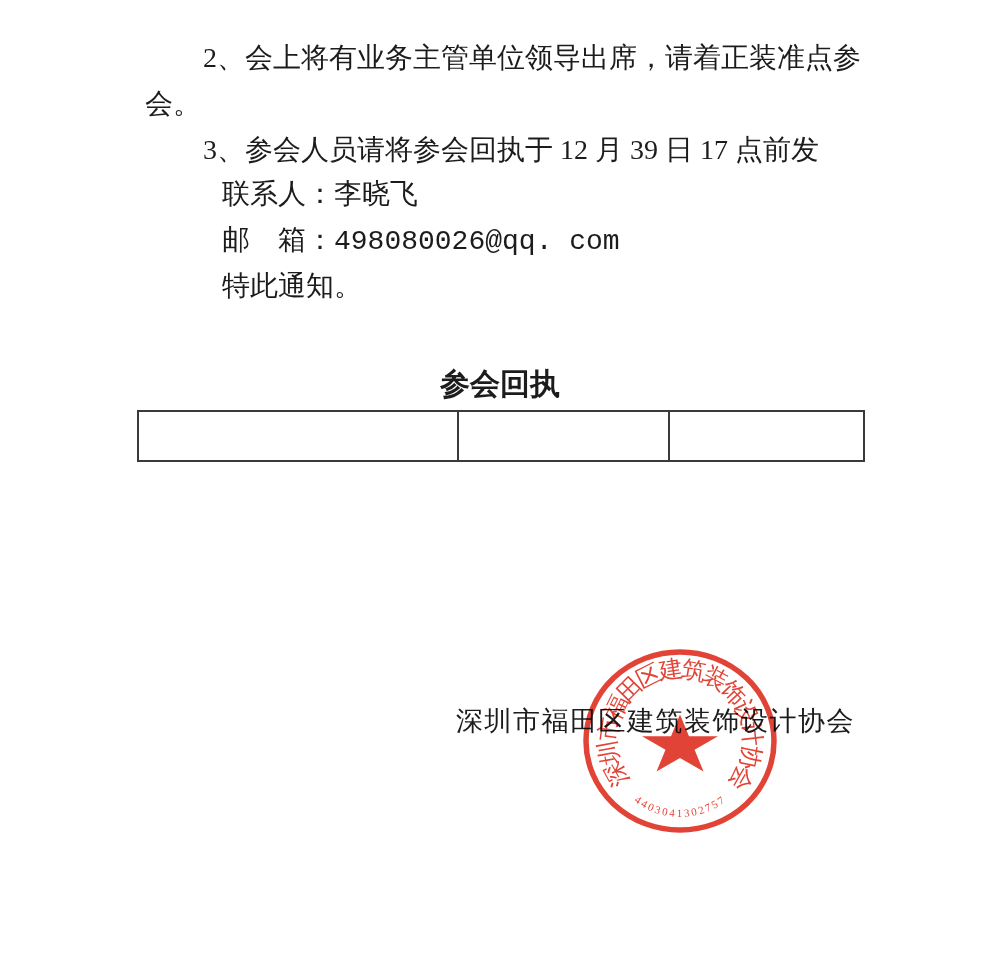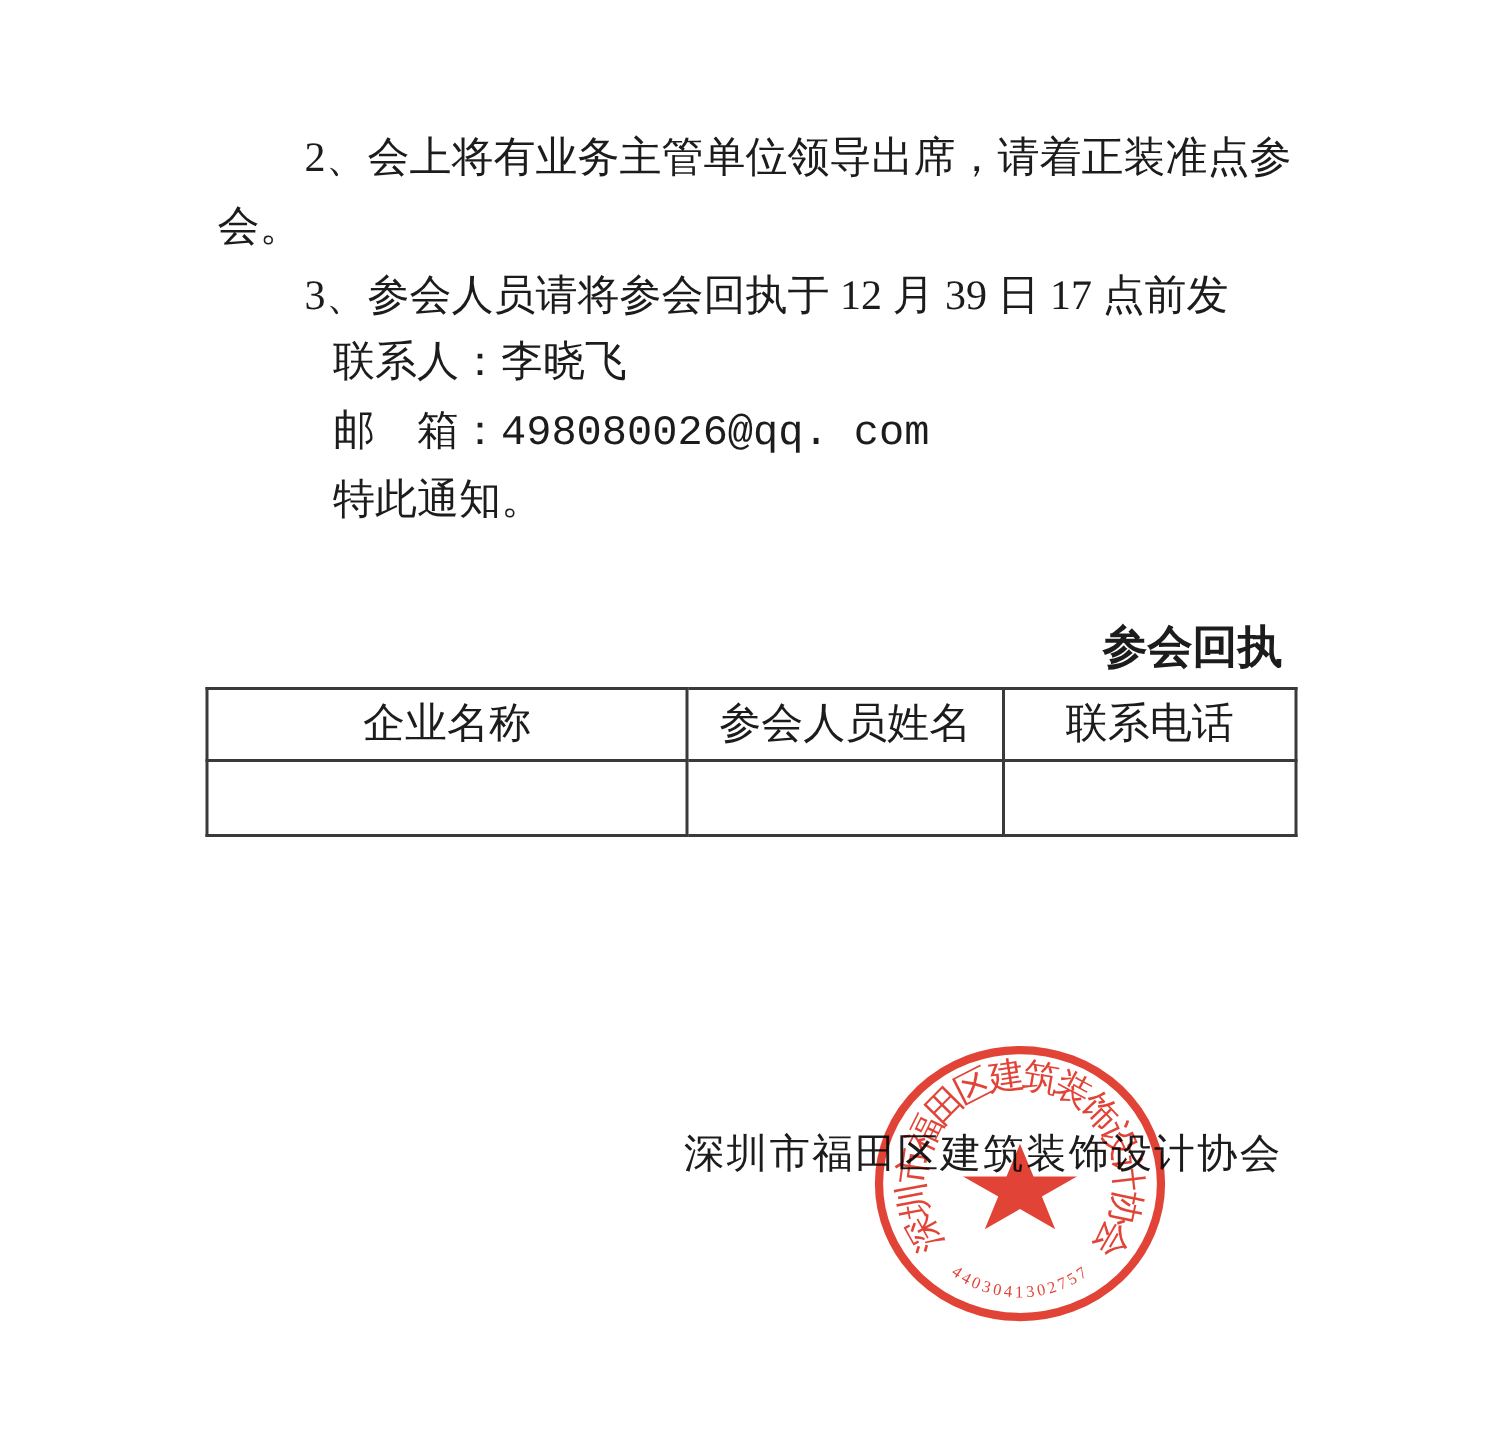--- a/index.html
+++ b/index.html
@@ -1,26 +1,26 @@
 <!DOCTYPE html>
 <html><head>
 <meta charset="utf-8">
 <style>
   html,body{margin:0;padding:0;}
   body{
     width:1000px;height:955px;background:#ffffff;position:relative;
     font-family:"Liberation Serif","DejaVu Serif",serif;color:#1c1c1c;
     overflow:hidden;
   }
-  .page{position:absolute;inset:0;background:#ffffff;margin-top:48px;}
+  .page{position:absolute;inset:0;background:#ffffff;}
   .doc{position:absolute;left:145px;top:35px;width:710px;font-size:28px;line-height:46px;}
   .line{white-space:nowrap;}
   .indent{text-indent:58px;}
   .contact{margin-left:77px;font-family:Liberation Mono, monospace;}
-  .form-title{margin-top:50px;text-align:right;font-weight:bold;font-size:30px;line-height:46px;}
+  .form-title{margin-top:50px;text-align:center;font-weight:bold;font-size:30px;line-height:46px;}
   table.reply{
     border-collapse:collapse;table-layout:fixed;
     width:726px;margin-left:-8px;margin-top:3px;
   }
   table.reply col.c1{width:320px;}
   table.reply col.c2{width:211px;}
   table.reply col.c3{width:195px;}
   table.reply th,table.reply td{
     border:2px solid #3a3a3a;font-weight:normal;font-size:28px;
     text-align:center;vertical-align:middle;padding:0;
@@ -58,25 +58,20 @@
     <div class="form-title">参会回执</div>
 
     <table class="reply">
       <colgroup>
           <col class="c1">
           <col class="c2">
           <col class="c3">
         </colgroup>
       <tbody>
         <tr>
-          <th>企业名称</th>
-          <th>参会人员姓名</th>
-          <th>联系电话</th>
-        </tr>
-        <tr>
           <td></td>
           <td></td>
           <td></td>
         </tr>
       </tbody>
     </table>
   </div>
 
   <div class="sig-org">深圳市福田区建筑装饰设计协会</div>
 

